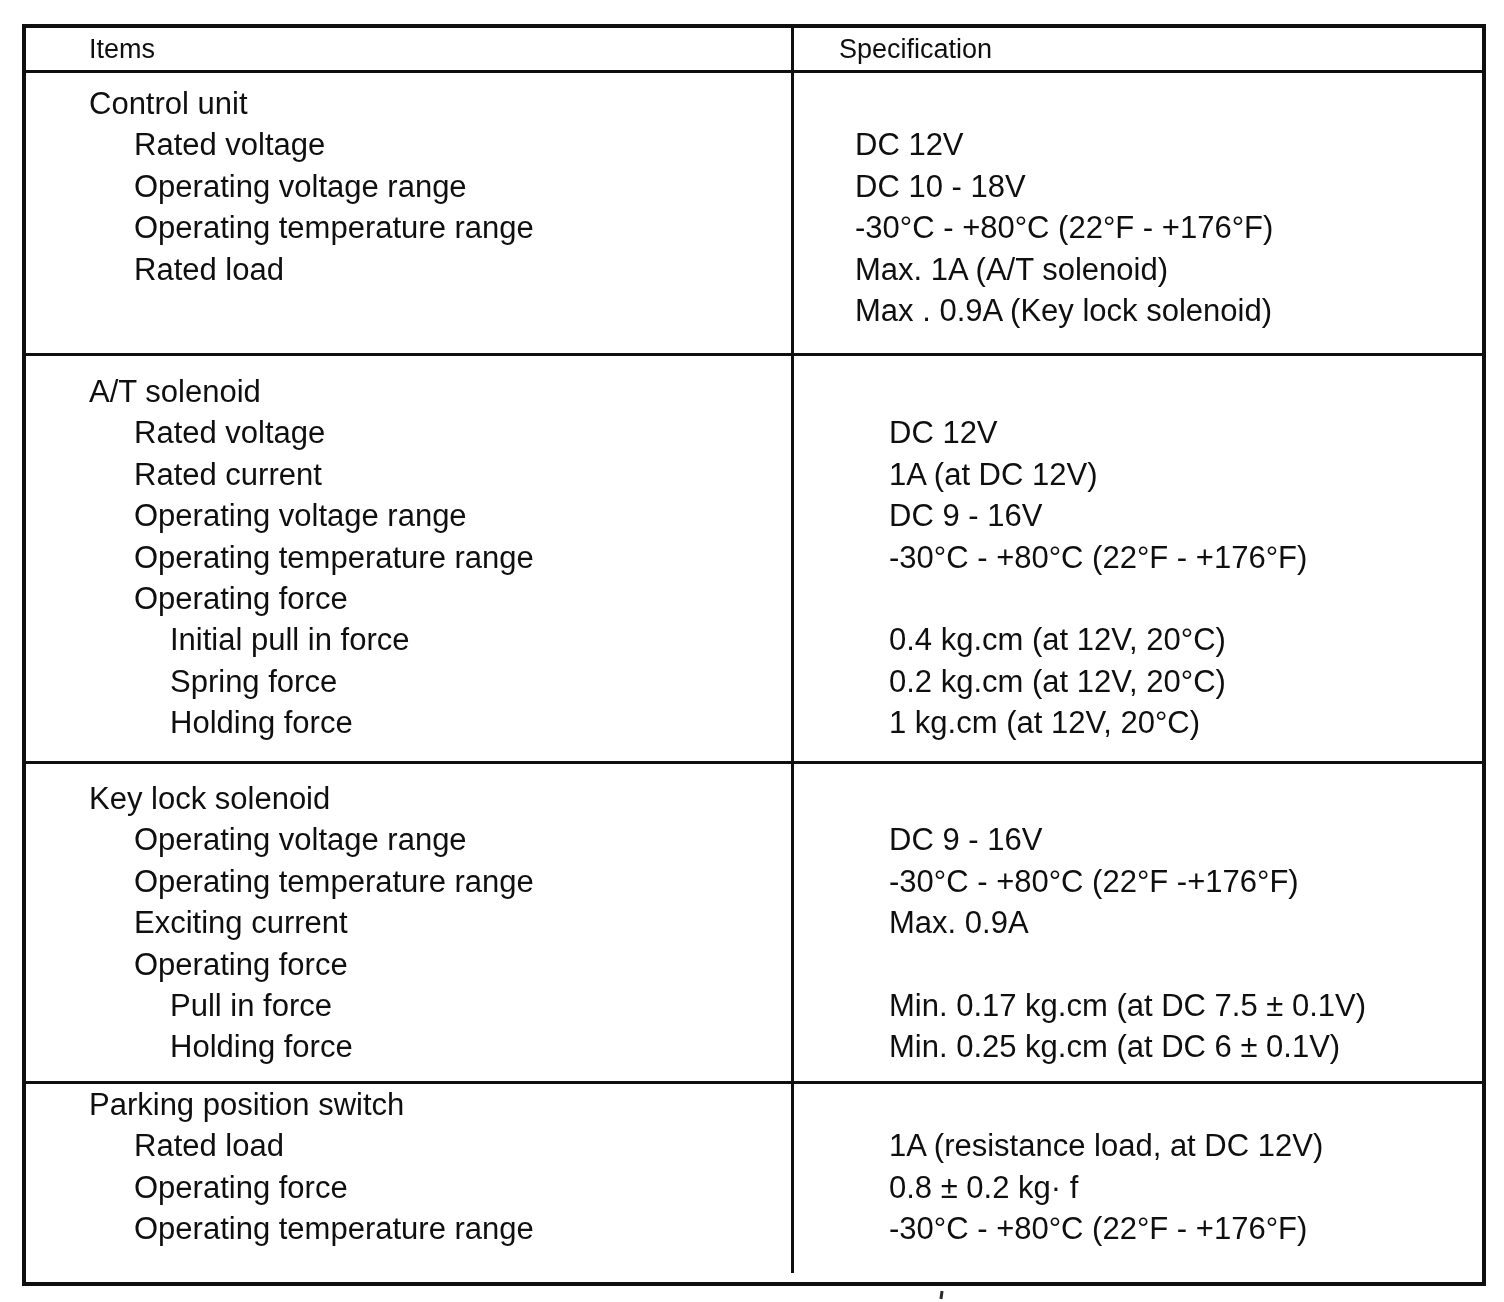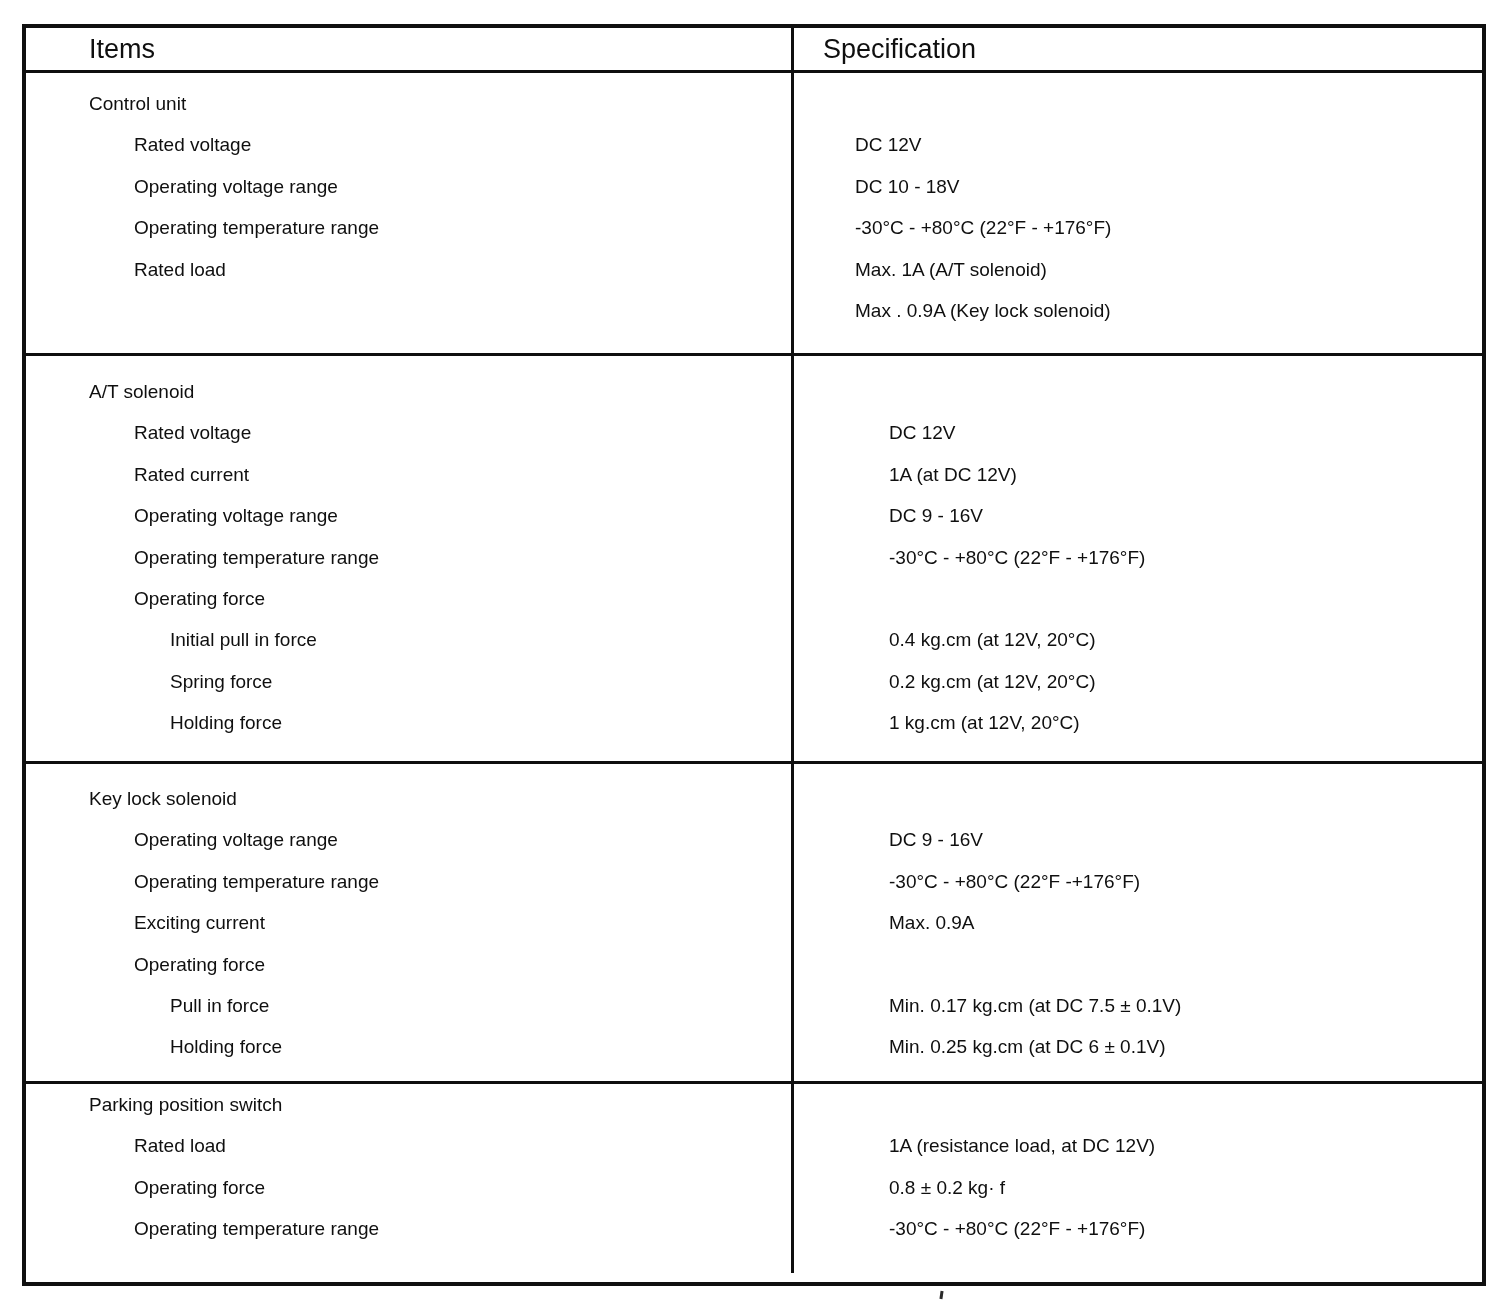--- a/index.html
+++ b/index.html
@@ -41,29 +41,29 @@
   }
   .col-spec {
     flex: 1;
   }
   .header-cell {
     font-size: 27px;
     line-height: 42px;
     white-space: nowrap;
   }
   .header-cell.col-items { padding-left: 27px; }
-  .header-cell.col-spec  { padding-left: 29px; }
+  .header-cell.col-spec  { padding-left: 29px; margin-left: 16px; }
 
   .section { display: flex; }
   .section + .section { border-top: 3px solid var(--ink); gap: 34px; }
 
   .line {
     height: 41.4px;
     line-height: 41.4px;
-    font-size: 19px;
+    font-size: 31px;
     white-space: nowrap;
   }
   .indent-0 { padding-left: 27px; }
   .indent-1 { padding-left: 72px; }
   .indent-2 { padding-left: 108px; }
   .col-spec .line { padding-left: 29px; margin-left: 32px; }
 
   
   .s0 { height: 280px; } .s0 .col { padding-top: 10px; }
   .s1 { height: 408px; } .s1 .col { padding-top: 15px; }

